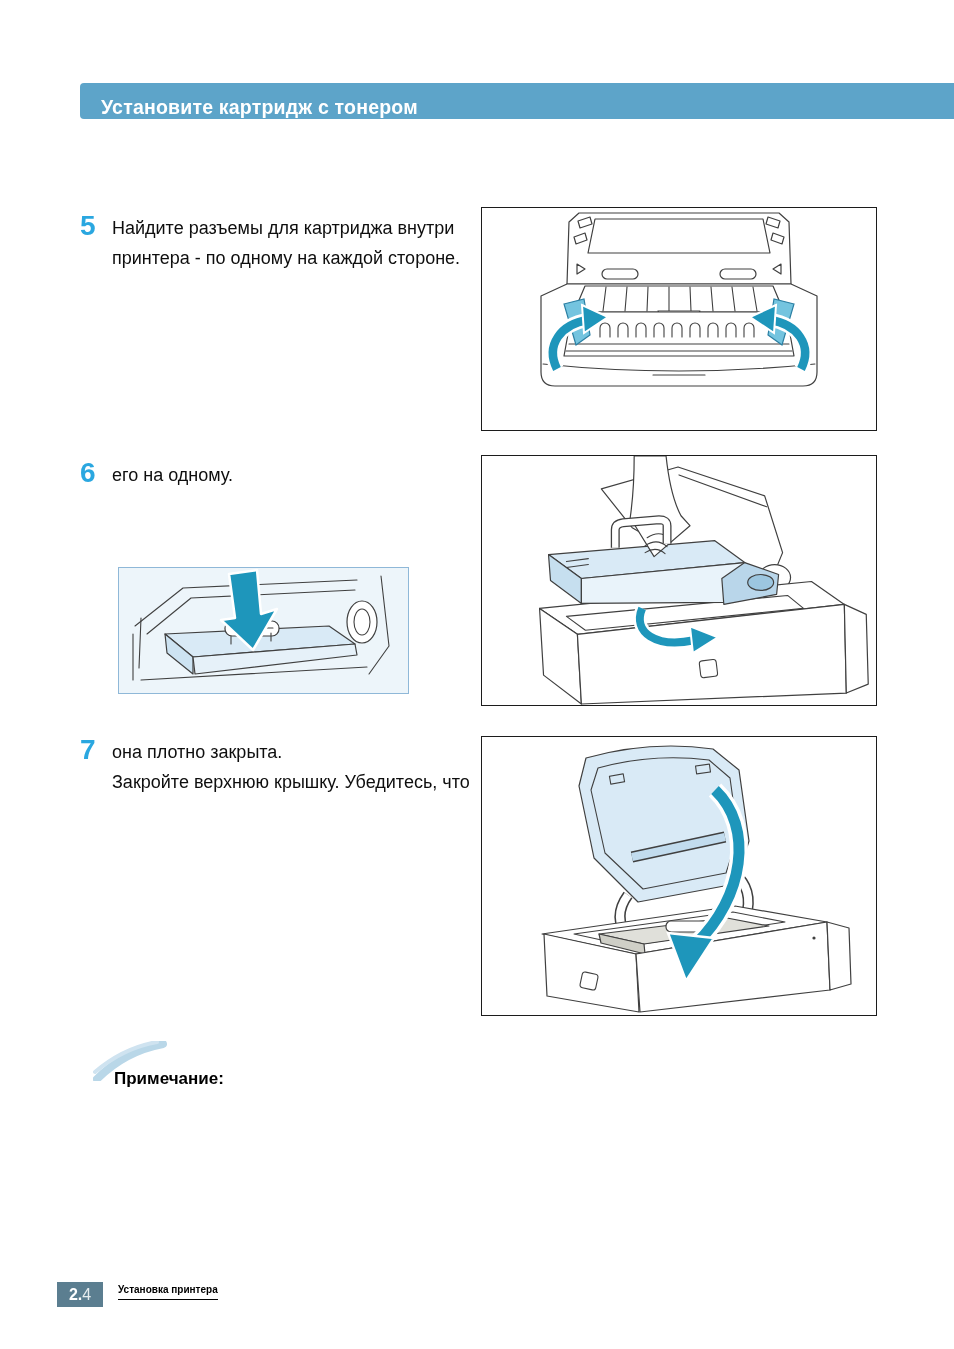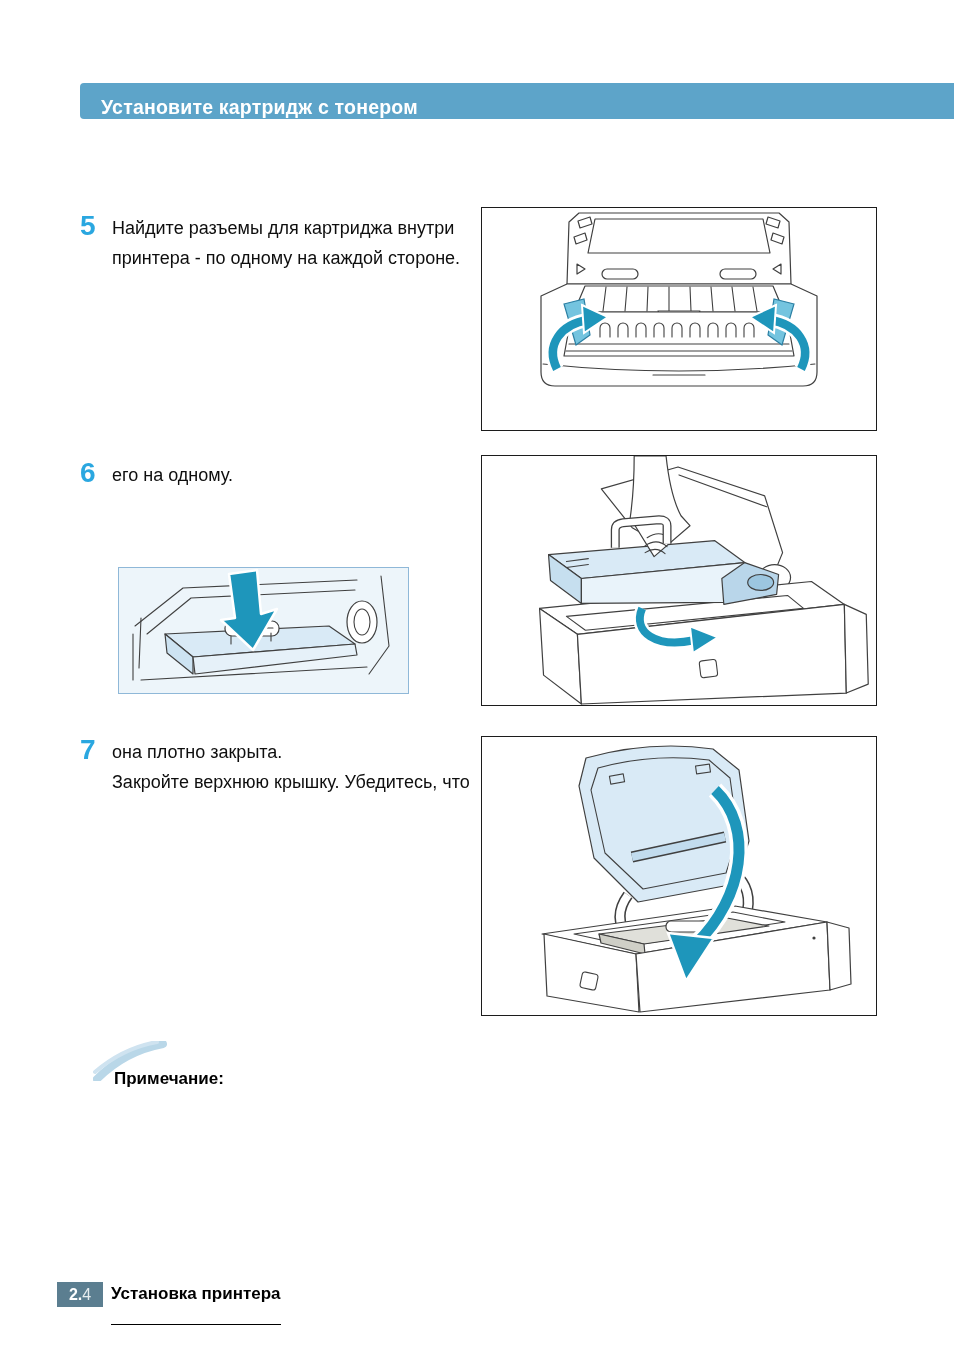--- a/index.html
+++ b/index.html
@@ -38,22 +38,22 @@
   .note-lines { position:absolute; left:212px; top:1069px; font-size:17.5px; line-height:30px; color:#0e0e0e; }
 
   .footer-box {
     position:absolute; left:57px; top:1282px; width:46px; height:25px;
     background:#5b7e90; display:flex; align-items:center; justify-content:center;
     font-size:16px; color:#fff;
   }
   .footer-box .pg-major { font-weight:bold; color:#ffffff; }
   .footer-box .pg-minor { font-weight:normal; color:rgba(255,255,255,.85); }
   .footer-section {
-    position:absolute; left:111px; top:1284px; font-size:17px; font-weight:bold;
-    color:#000; border-bottom:1.6px solid #000; padding-bottom:20px;
+    position:absolute; left:118px; top:1284px; font-size:10px; font-weight:bold;
+    color:#000; border-bottom:1.6px solid #000; padding-bottom:4px;
   }
 
   
   .ln  { fill:#ffffff; stroke:#404040; stroke-width:1.2; stroke-linejoin:round; }
   .ln2 { fill:none;    stroke:#404040; stroke-width:1.1; stroke-linecap:round; stroke-linejoin:round; }
   .st  { stroke:#404040; stroke-width:1.2; stroke-linejoin:round; }
 </style>
 </head>
 <body>
 

